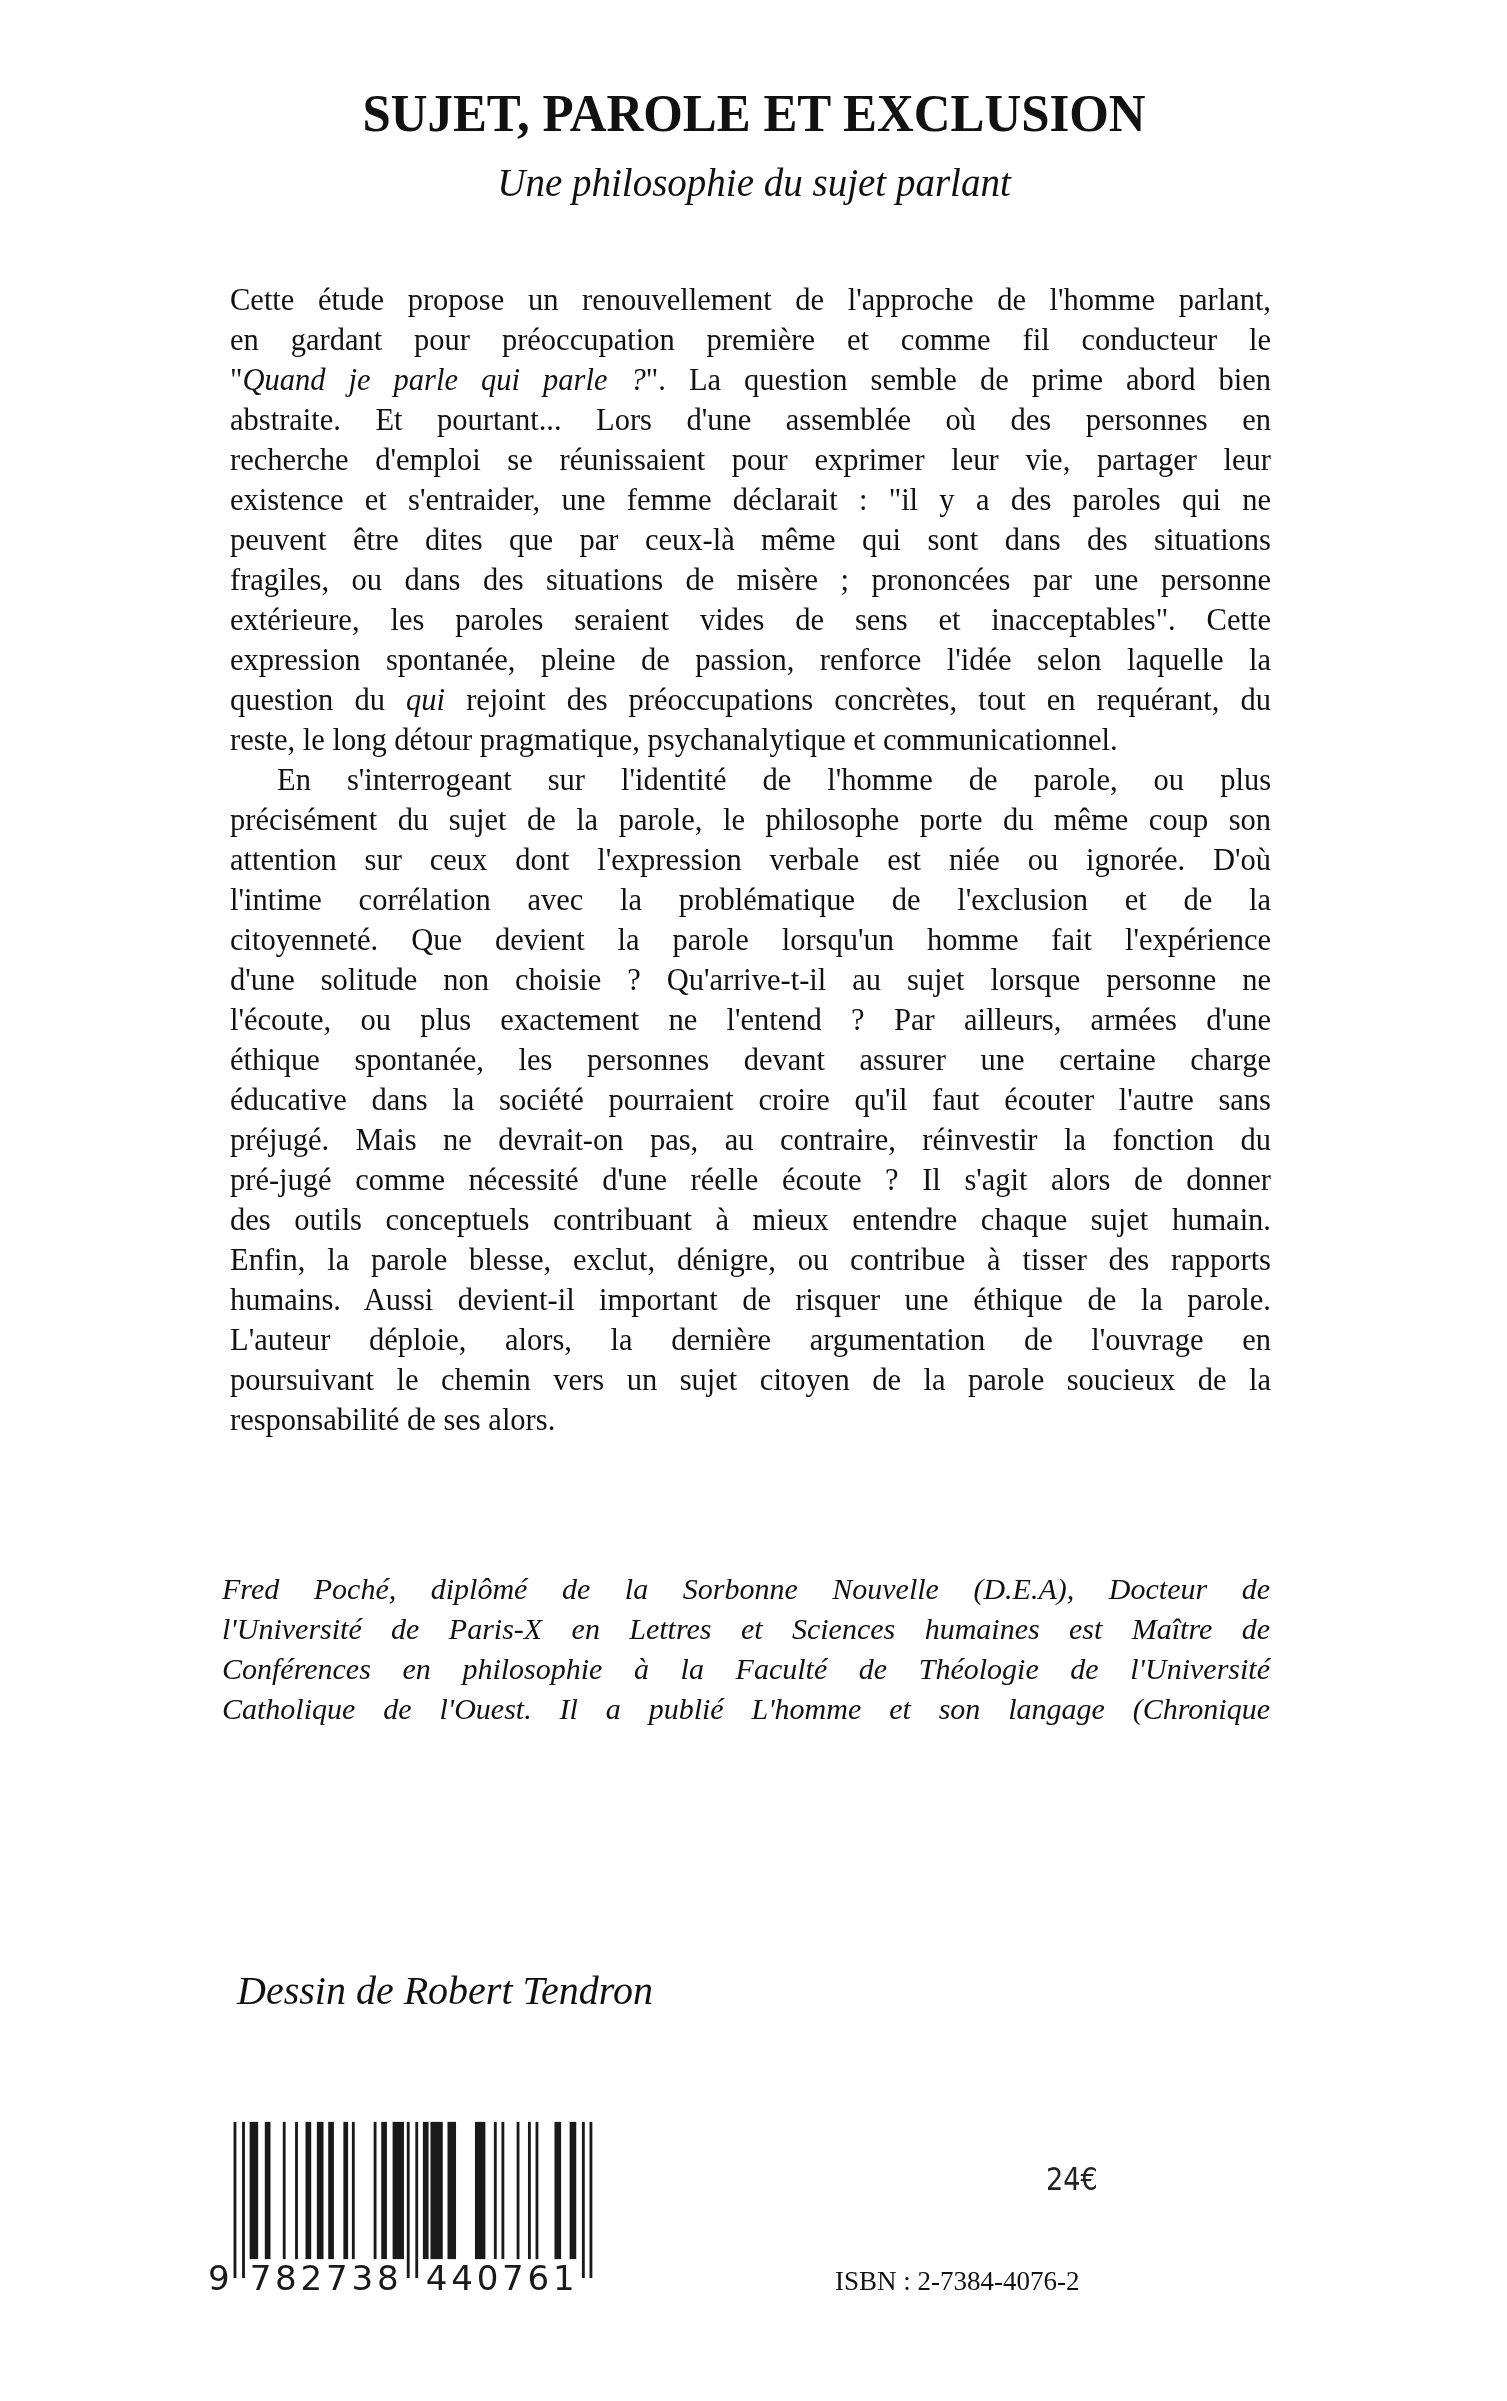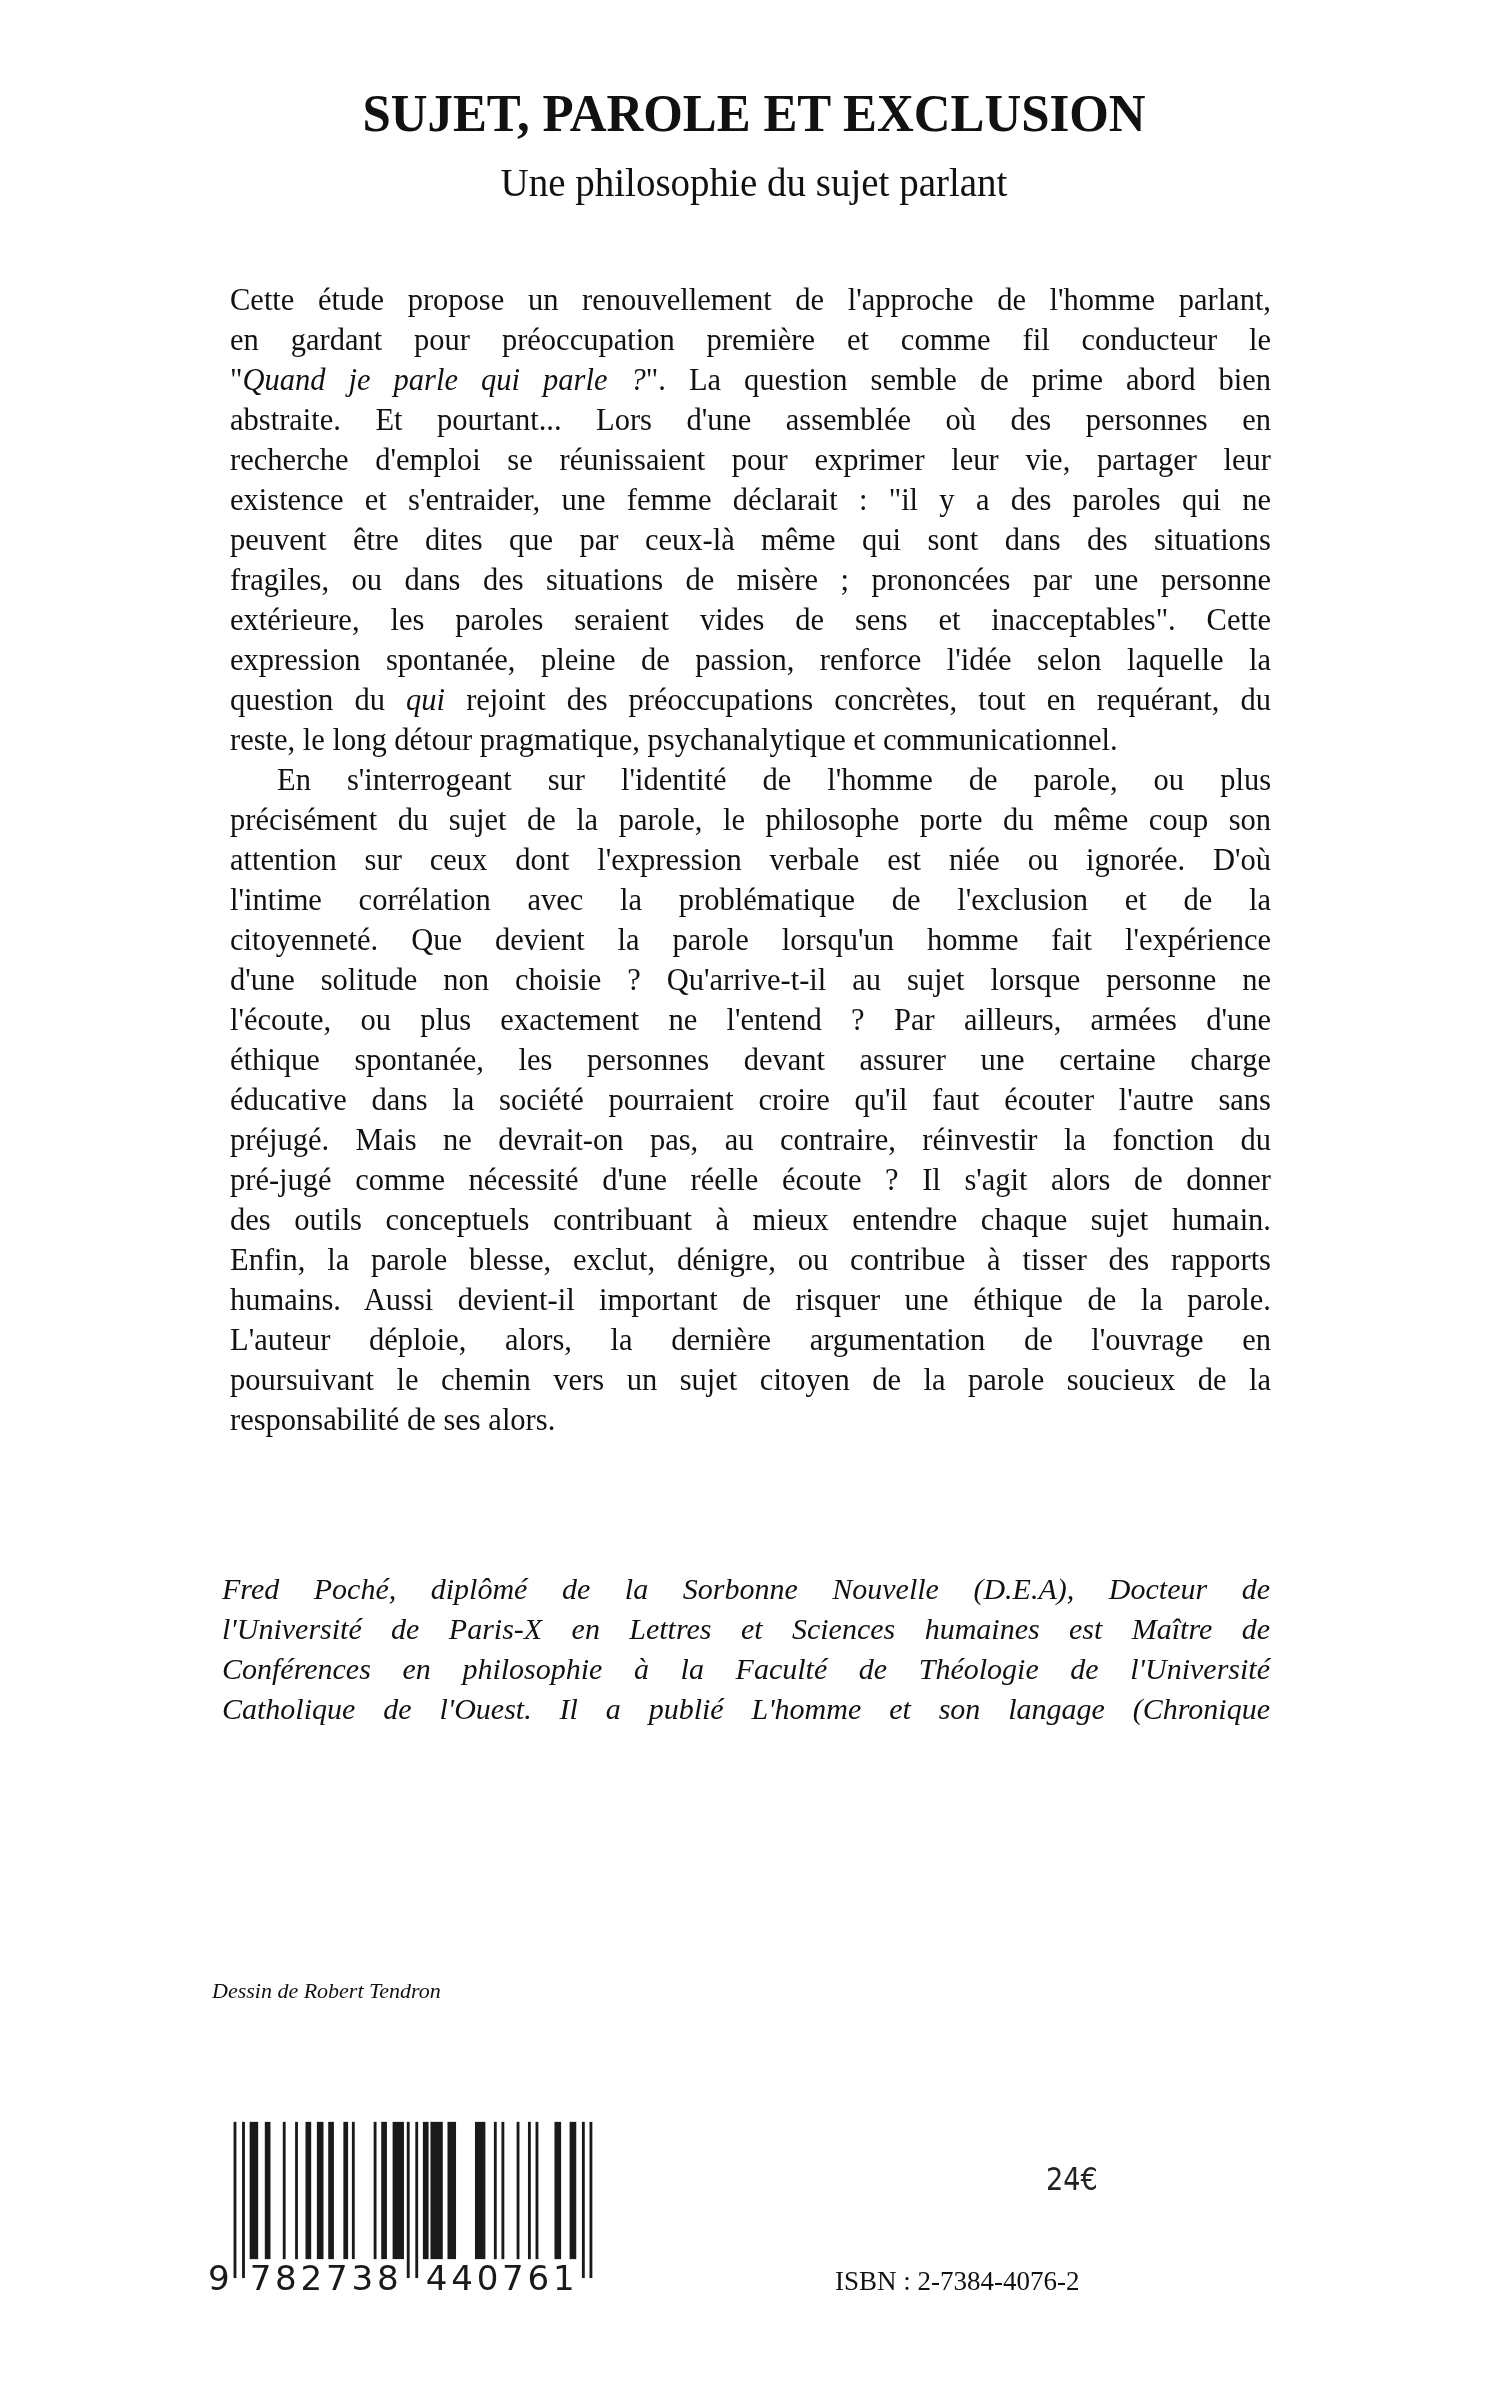--- a/index.html
+++ b/index.html
@@ -8,38 +8,38 @@
     font-family: "Liberation Serif", serif; color: #111111;
   }
   .title {
     position: absolute; left: 0; width: 1508px; top: 83px; text-align: center;
     font-family: "Liberation Serif", serif; font-weight: bold; font-size: 53px;
     letter-spacing: 0px; transform: scaleX(0.96); transform-origin: center;
     line-height: 61px;
   }
   .subtitle {
     position: absolute; left: 0; width: 1508px; top: 159px; text-align: center;
-    font-size: 39px; line-height: 47px;
+    font-style: italic; font-size: 39px; line-height: 47px;
   }
   .body {
     position: absolute; left: 230px; width: 1041px; top: 280px;
     font-size: 30.5px; line-height: 40px; text-align: justify;
     text-align-last: left;
   }
   .body .line { display: block; text-align: justify; text-align-last: justify; white-space: nowrap; }
   .body .line.last { text-align-last: left; }
   .author {
     position: absolute; left: 222px; width: 1048px; top: 1569px;
     font-style: italic; font-size: 30px; line-height: 40px;
   }
   .author .line { display: block; text-align-last: justify; white-space: nowrap; }
   .author .line.last { text-align-last: left; }
   .credit {
-    position: absolute; left: 212px; top: 1970px;
-    font-style: italic; font-size: 22px; line-height: 42px;
+    position: absolute; left: 237px; top: 1970px;
+    font-style: italic; font-size: 40px; line-height: 42px;
   }
   .barcode {
     position: absolute; left: 208px; top: 2063px; width: 426px; height: 237px;
   }
   .price {
     position: absolute; left: 1046px; top: 2160px;
     font-family: "DejaVu Sans", sans-serif; font-size: 32px; line-height: 38px;
     color: #222222; transform: scaleX(0.85); transform-origin: left;
   }
   .isbn {

